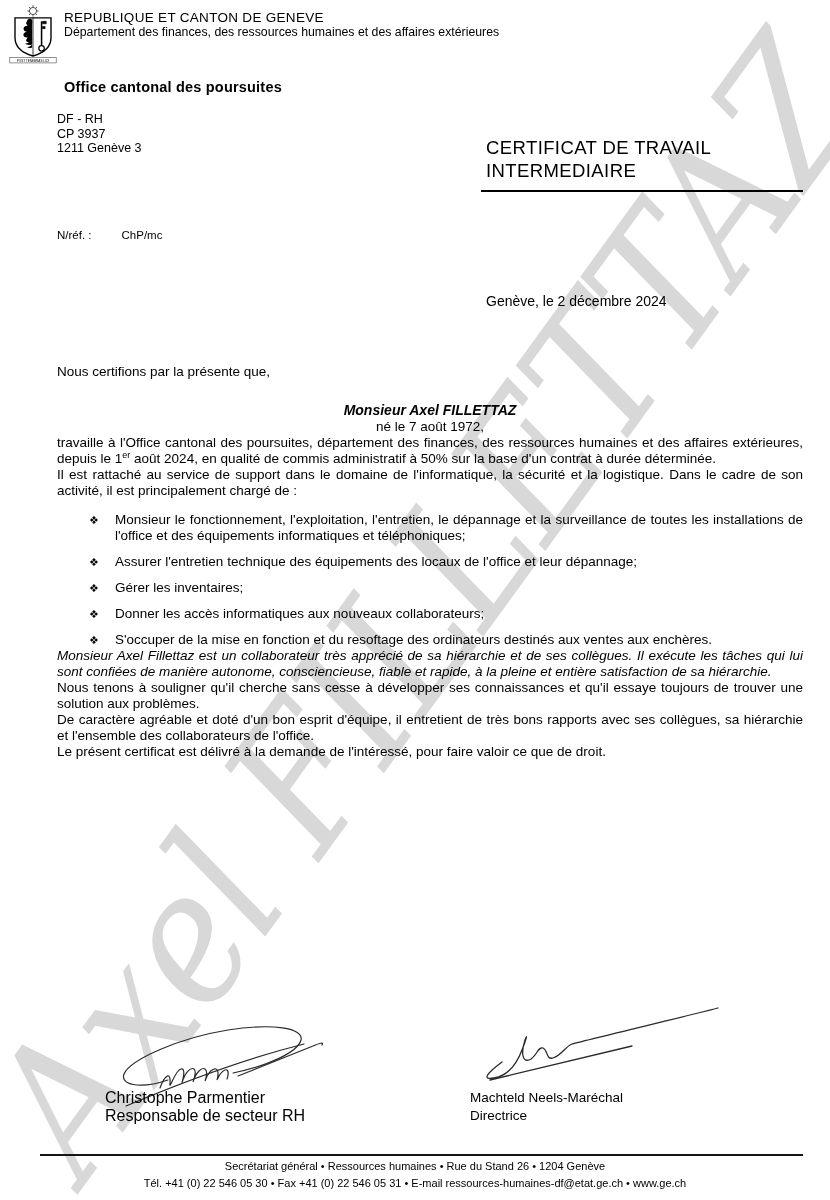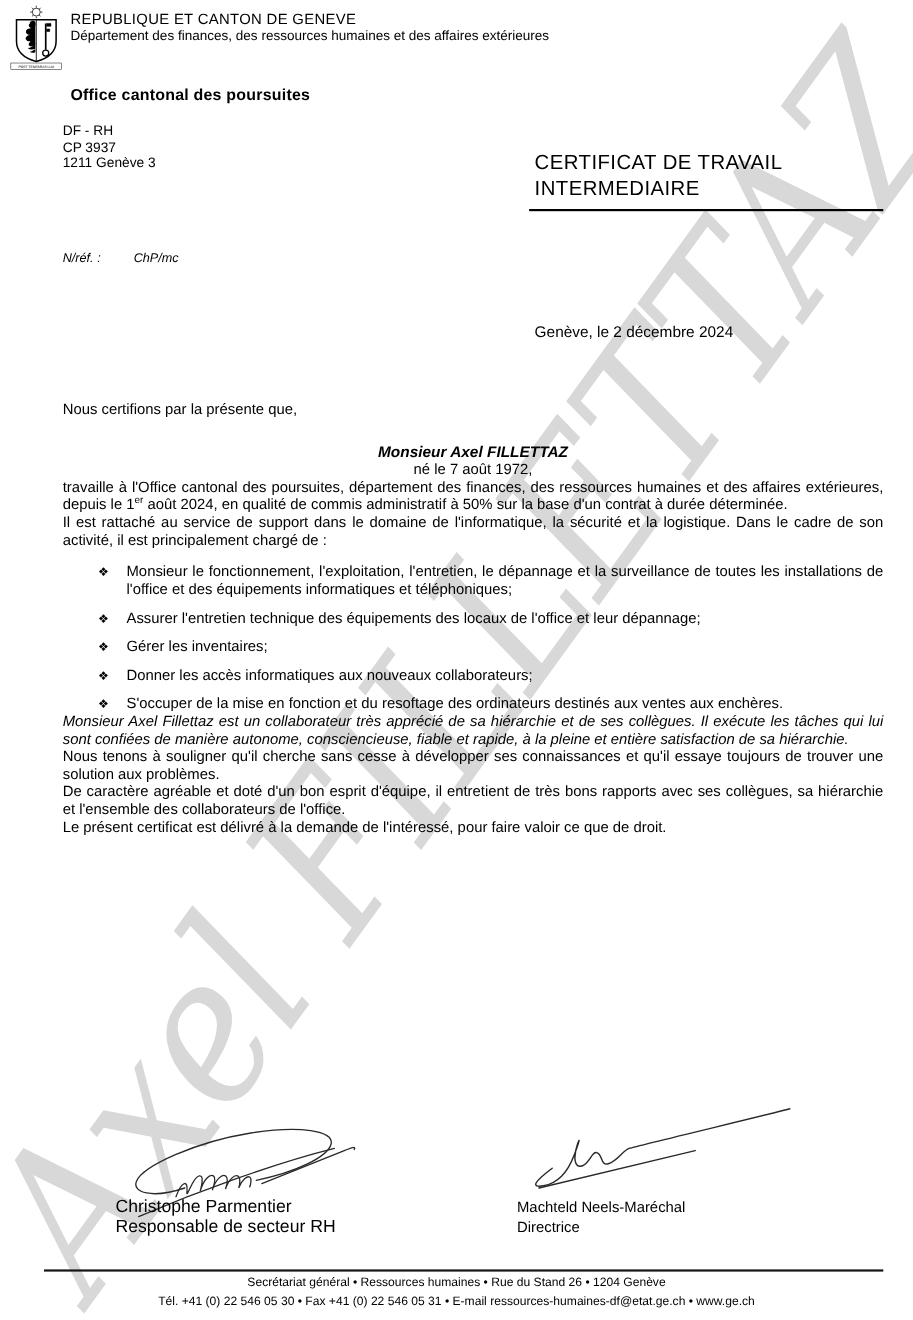--- a/index.html
+++ b/index.html
@@ -20,21 +20,21 @@
   .header-text{margin-left:7px;margin-top:6px;}
   .h-line1{font-size:13.5px;line-height:15px;letter-spacing:0.3px;}
   .h-line2{font-size:12.3px;line-height:14px;}
   .h-line3{font-size:14.5px;line-height:17px;font-weight:bold;letter-spacing:0.2px;margin-top:40px;}
   
   .address{position:absolute;left:57px;top:112px;font-size:12.5px;line-height:14.5px;}
   
   .doc-title{position:absolute;left:486px;top:136px;width:320px;font-size:18.5px;line-height:23px;letter-spacing:0.4px;}
   .title-rule{position:absolute;left:481px;top:190px;width:322px;height:1.5px;background:#000;}
   
-  .ref{position:absolute;left:57px;top:229px;font-style:italic;font-size:11.5px;}
+  .ref{position:absolute;left:57px;top:229px;font-size:11.5px;}
   .ref-value{margin-left:30px;}
   
   .date-line{position:absolute;left:486px;top:273px;font-size:14px;margin-top:20px;}
   
   .main{position:absolute;left:57px;top:364px;width:746px;font-size:13.5px;line-height:16px;}
   .main p{margin:0;text-align:justify;}
   .name-block{margin-top:22px;text-align:center;line-height:16.5px;}
   .employee-name{font-weight:bold;font-style:italic;font-size:14px;}
   .employee-birth{}
   .p1{margin-top:28px;}

